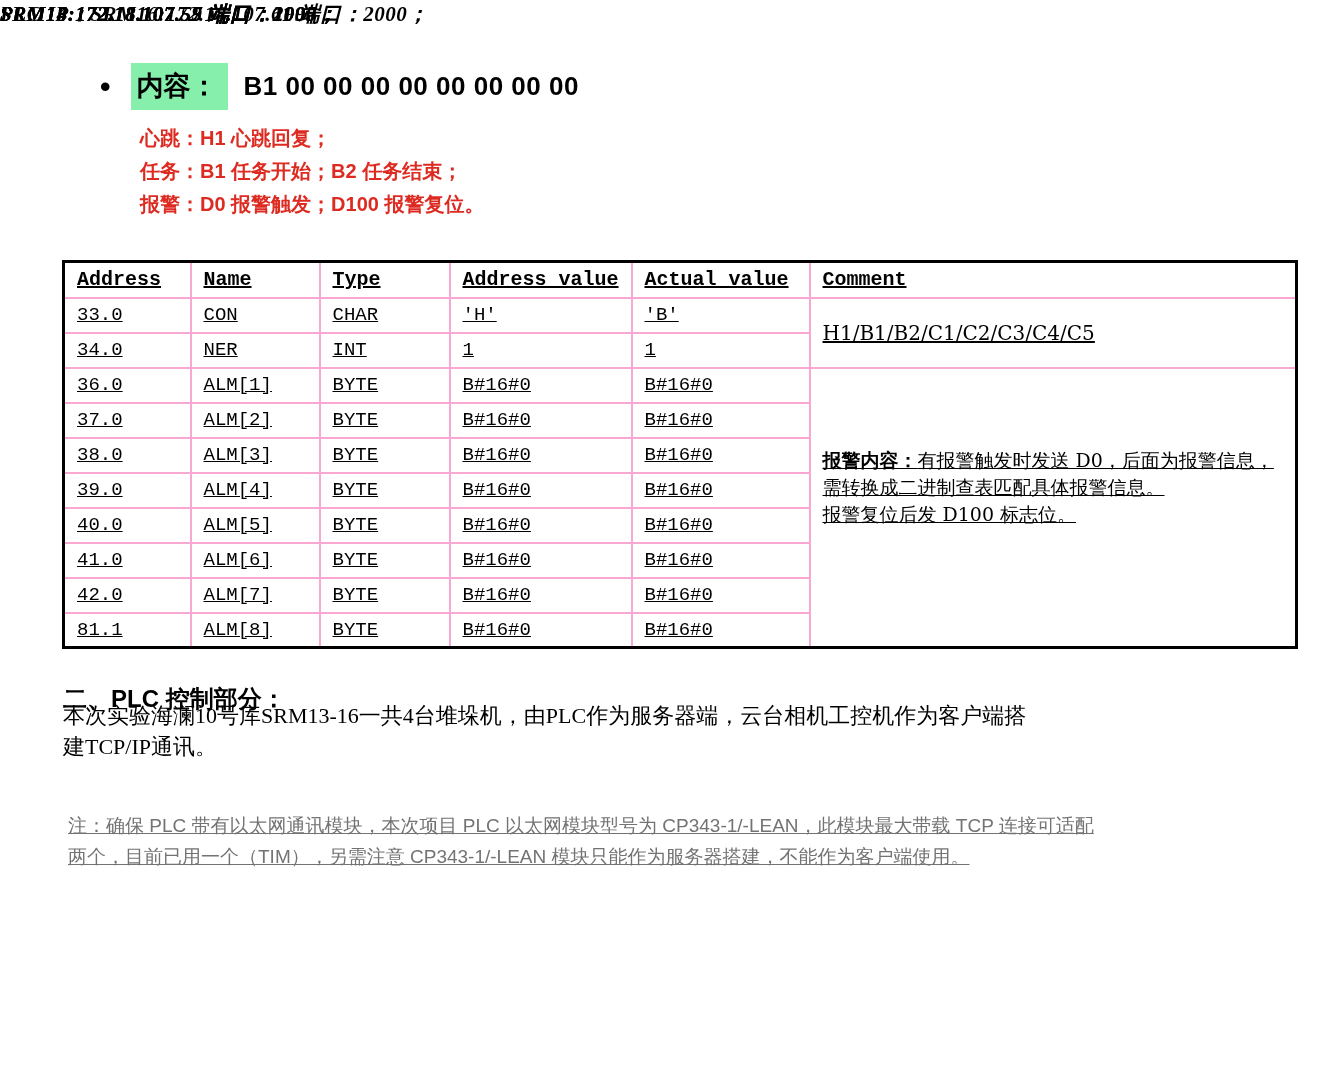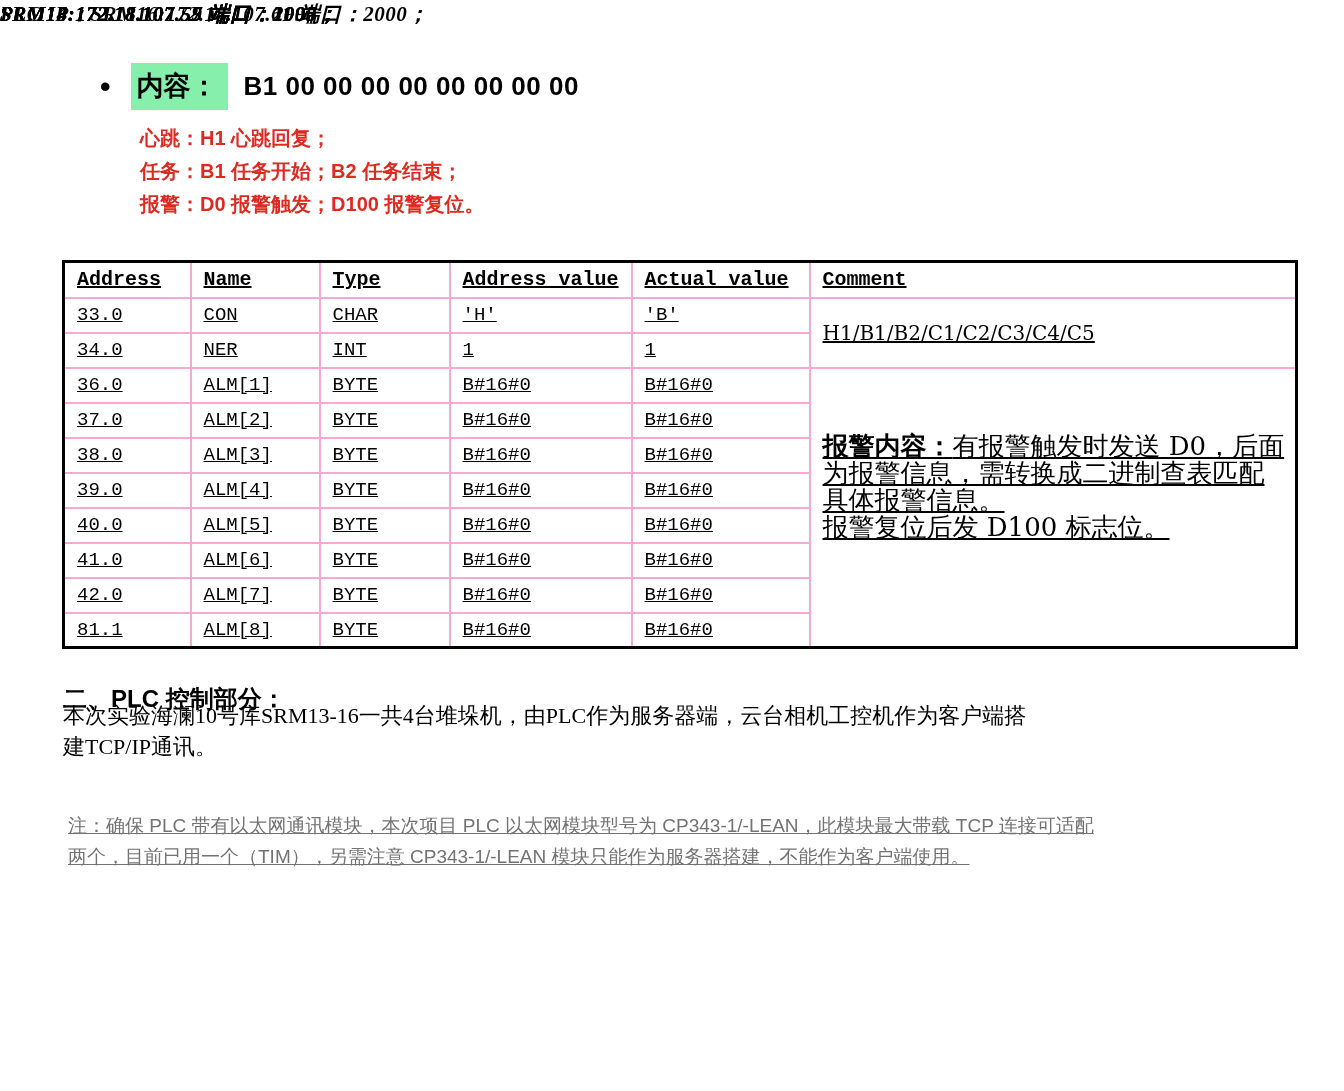--- a/index.html
+++ b/index.html
@@ -50,21 +50,21 @@
   }
   table.protocol th { text-align: left; font-weight: bold; font-size: 20px; height: 36px; }
   table.protocol td { height: 35px; }
   td.cmt {
     font-family: "DejaVu Serif", serif;
     font-size: 20px;
     margin-top: 27px;
   }
   td.cmt2 {
     font-family: "DejaVu Serif", serif;
-    font-size: 26px; line-height: 27px;
+    font-size: 19px; line-height: 27px;
     white-space: pre-line;
     padding-right: 8px; padding-bottom: 40px;
   }
   .cmt-bold { font-weight: bold; }
 
   
   .section-heading {
     position: absolute; left: 63px; top: 683px;
     font-weight: bold; font-size: 24px;
   }

